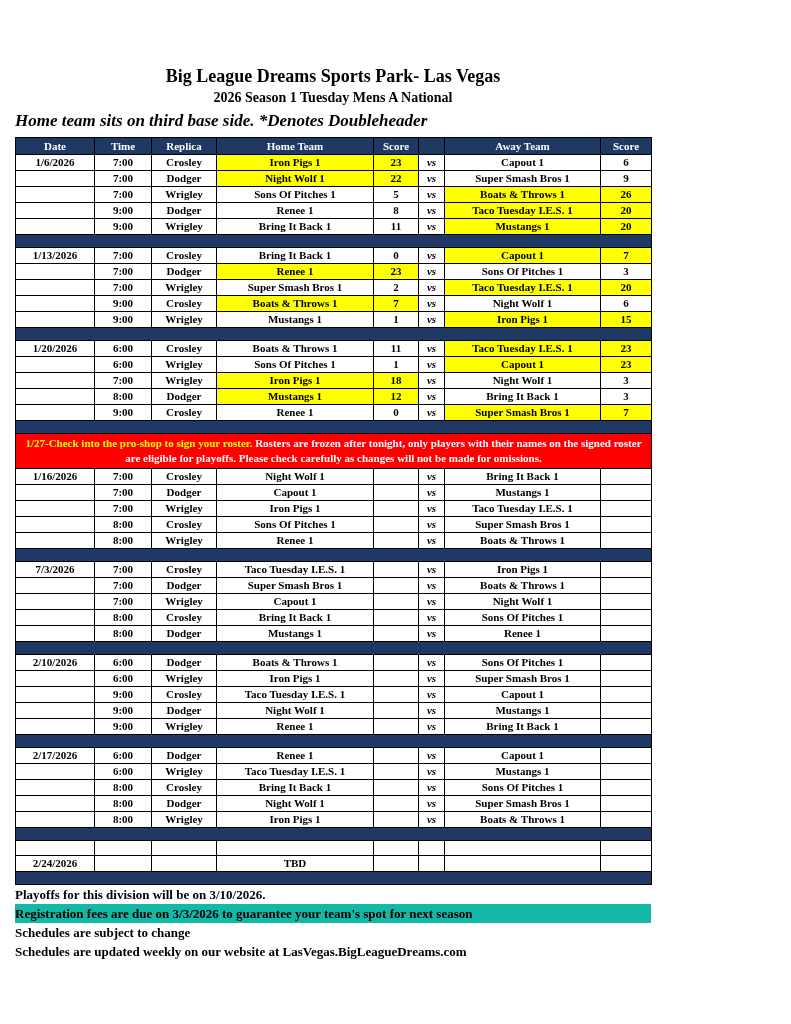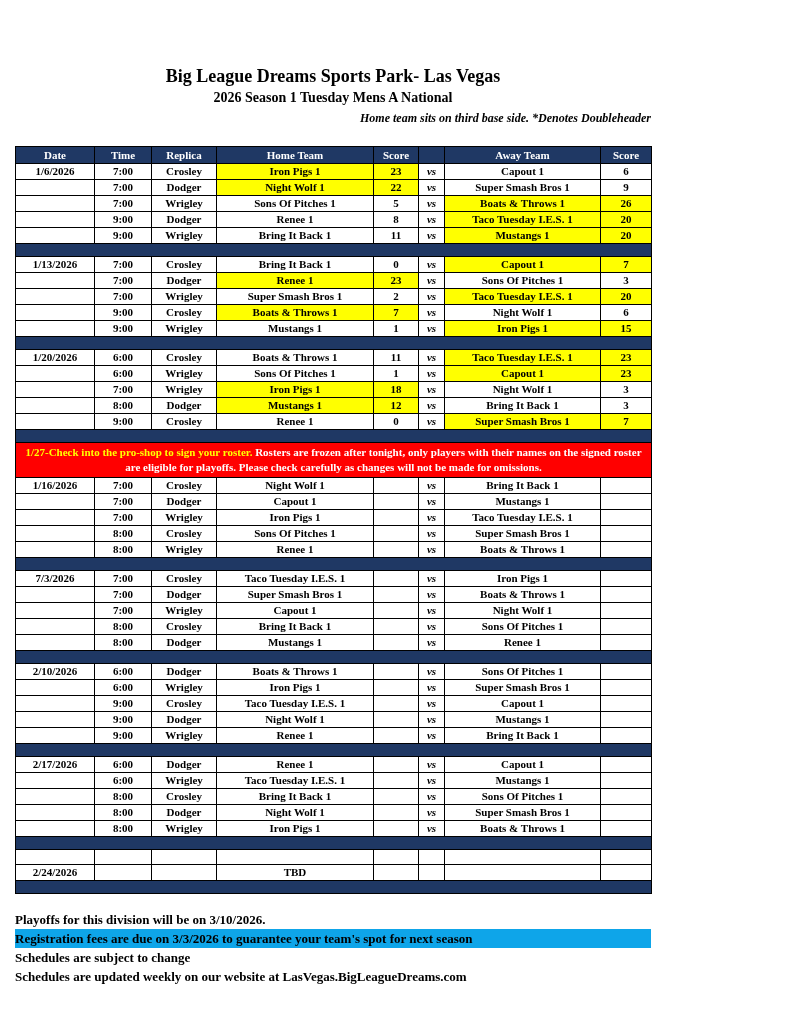--- a/index.html
+++ b/index.html
@@ -8,21 +8,21 @@
     width: 791px; height: 1024px;
     background: #ffffff;
     font-family: "Liberation Serif", serif;
     color: #000000;
   }
   .page { position: relative; width: 788px; height: 1024px; overflow: hidden; }
   .content { position: absolute; left: 15px; top: 66px; width: 636px; }
 
   .title    { font-size: 18px; font-weight: bold; text-align: center; margin: 0; }
   .subtitle { font-size: 14px; font-weight: bold; text-align: center; margin: 3px 0 0; }
-  .note     { font-size: 12px; font-weight: bold; font-style: italic; text-align: right; margin: 5px 0 20px; }
+  .note     { font-size: 17px; font-weight: bold; font-style: italic; text-align: left; margin: 5px 0 6px; }
 
   table.schedule {
     border-collapse: collapse;
     table-layout: fixed;
     width: 636px;
   }
   table.schedule th, table.schedule td {
     border: 1px solid #000000;
     font-size: 11px;
     font-weight: bold;
@@ -50,23 +50,23 @@
     background: #FF0000;
     color: #ffffff;
     white-space: normal;
     height: auto;
     line-height: 15px;
     padding: 2px 8px;
     text-align: center;
   }
   .notice-em { color: #FFFF00; margin-top: 40px; }
 
-  .footer { margin-top: 16px; }
+  .footer { margin-top: 0; }
   .footer-line { font-size: 13px; font-weight: bold; line-height: 19px; }
-  .footer-line.highlight { background: #0ea5e9; }
+  .footer-line.highlight { background: #14b8a6; }
 </style>
 </head>
 <body>
 
 <div class="page">
   <div class="content">
 
     <h1 class="title">Big League Dreams Sports Park- Las Vegas</h1>
     <div class="subtitle">2026 Season 1 Tuesday Mens A National</div>
     <div class="note">Home team sits on third base side.  *Denotes Doubleheader</div>

